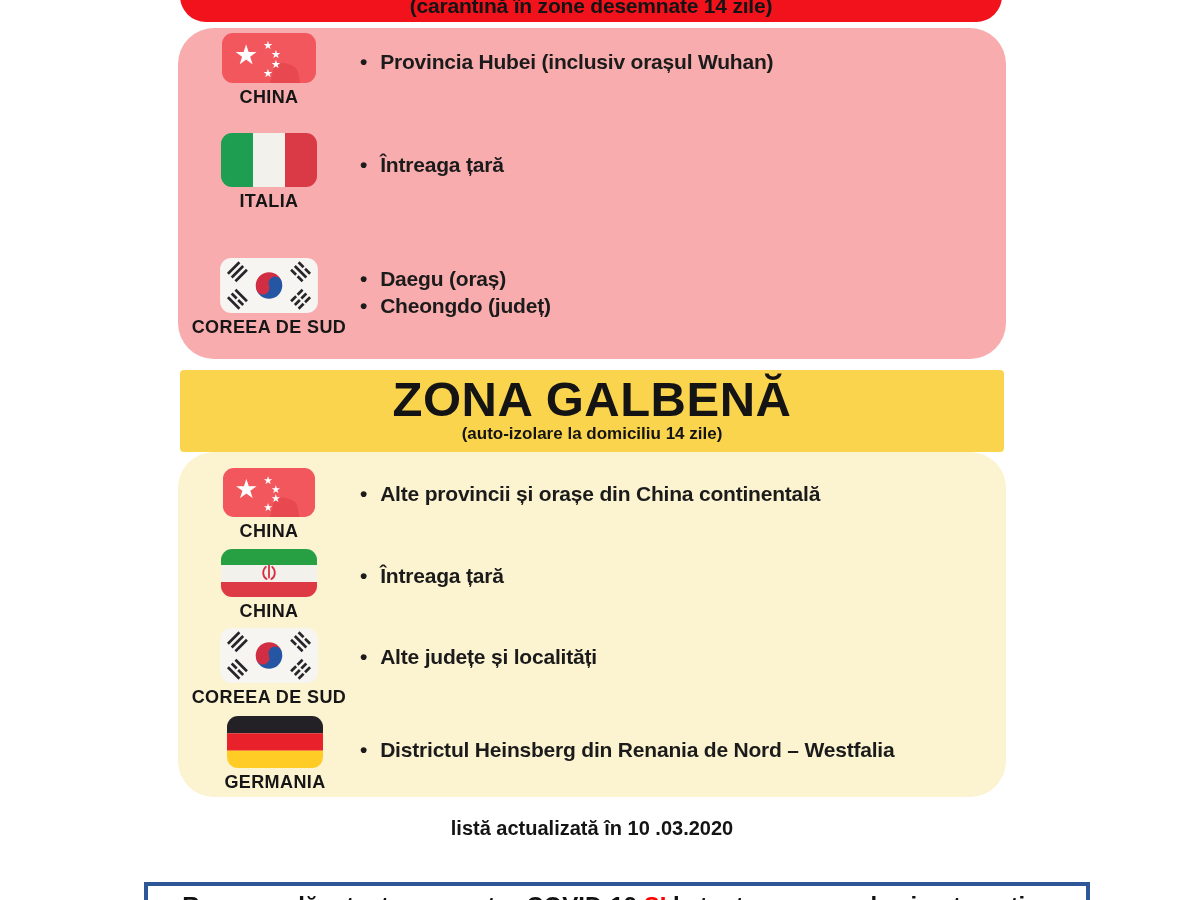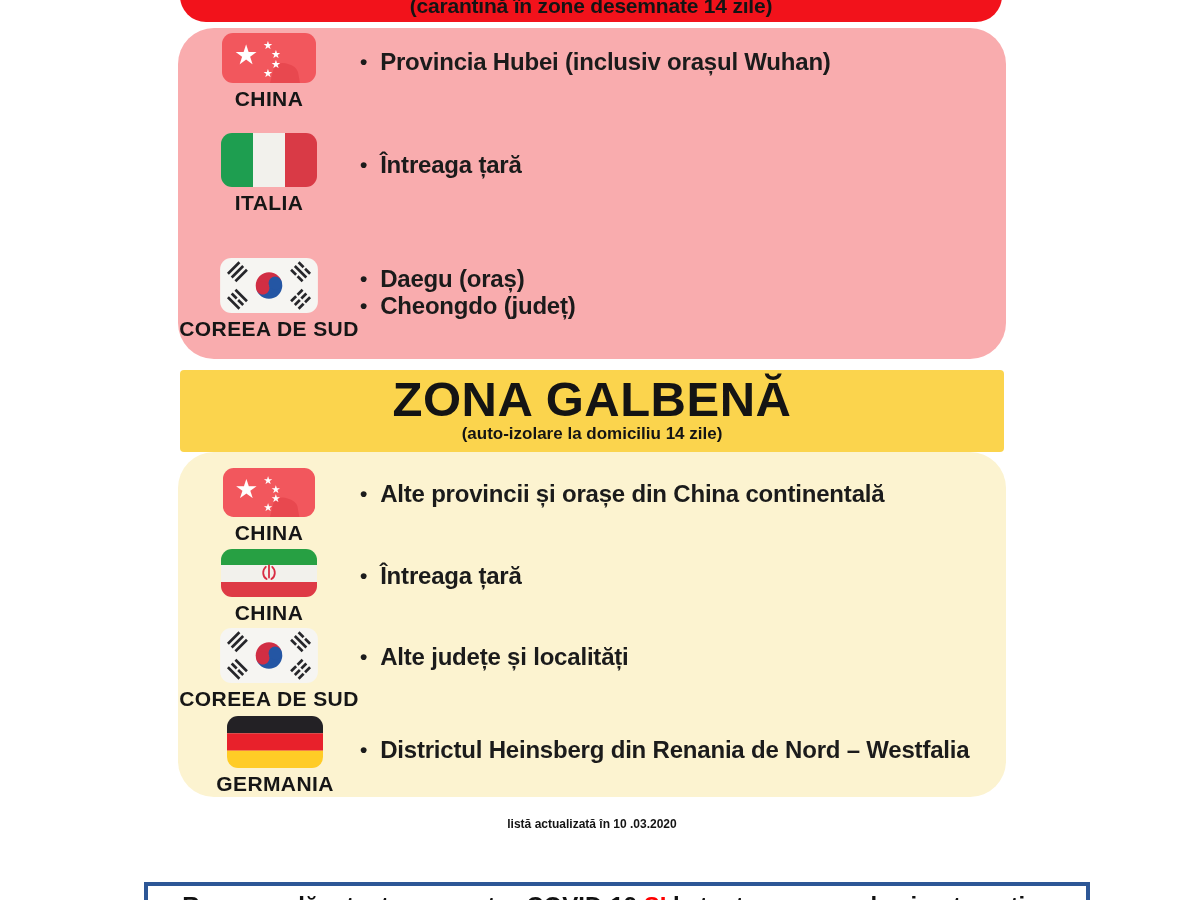--- a/index.html
+++ b/index.html
@@ -18,29 +18,29 @@
   
   .yellow-banner{position:absolute;left:180px;top:370px;width:824px;height:82px;background:#FBD44D;
     border-radius:4px;text-align:center;box-sizing:border-box;padding-top:4px;}
   .zone-title{font-size:49px;font-weight:bold;color:#141414;line-height:50px;letter-spacing:0.5px;}
   .zone-sub{font-size:17px;font-weight:bold;color:#141414;line-height:24px;margin-top:-2px;}
 
   
   .country{position:absolute;left:11px;width:160px;display:flex;flex-direction:column;align-items:center;}
   .country.shift{left:17px;}
   .country svg{display:block;}
-  .country-label{margin-top:4px;font-size:21px;font-weight:bold;color:#161616;letter-spacing:0.4px;white-space:nowrap;}
+  .country-label{margin-top:4px;font-size:18px;font-weight:bold;color:#161616;letter-spacing:0.4px;white-space:nowrap;}
   ul.items{position:absolute;left:182px;margin:0;padding:0;list-style:none;}
-  ul.items li{display:flex;align-items:flex-start;font-size:24px;font-weight:bold;color:#1b1b1b;
+  ul.items li{display:flex;align-items:flex-start;font-size:21px;font-weight:bold;color:#1b1b1b;
     line-height:27px;letter-spacing:-0.2px;white-space:nowrap;}
   ul.items li::before{content:"•";margin-right:13px;font-size:21px;}
 
   
   .footer{position:absolute;left:178px;top:817px;width:828px;text-align:center;
-    font-size:12px;font-weight:bold;color:#141414;}
+    font-size:20px;font-weight:bold;color:#141414;}
   .notice{position:absolute;left:144px;top:882px;width:946px;height:70px;background:#ffffff;
     border:4px solid #2D5796;box-sizing:border-box;text-align:center;padding-top:6px;
     font-size:24px;font-weight:bold;color:#111111;white-space:nowrap;}
   .notice .hl{color:#FF0000;}
 </style>
 </head>
 <body>
 
 <div class="page">
 

